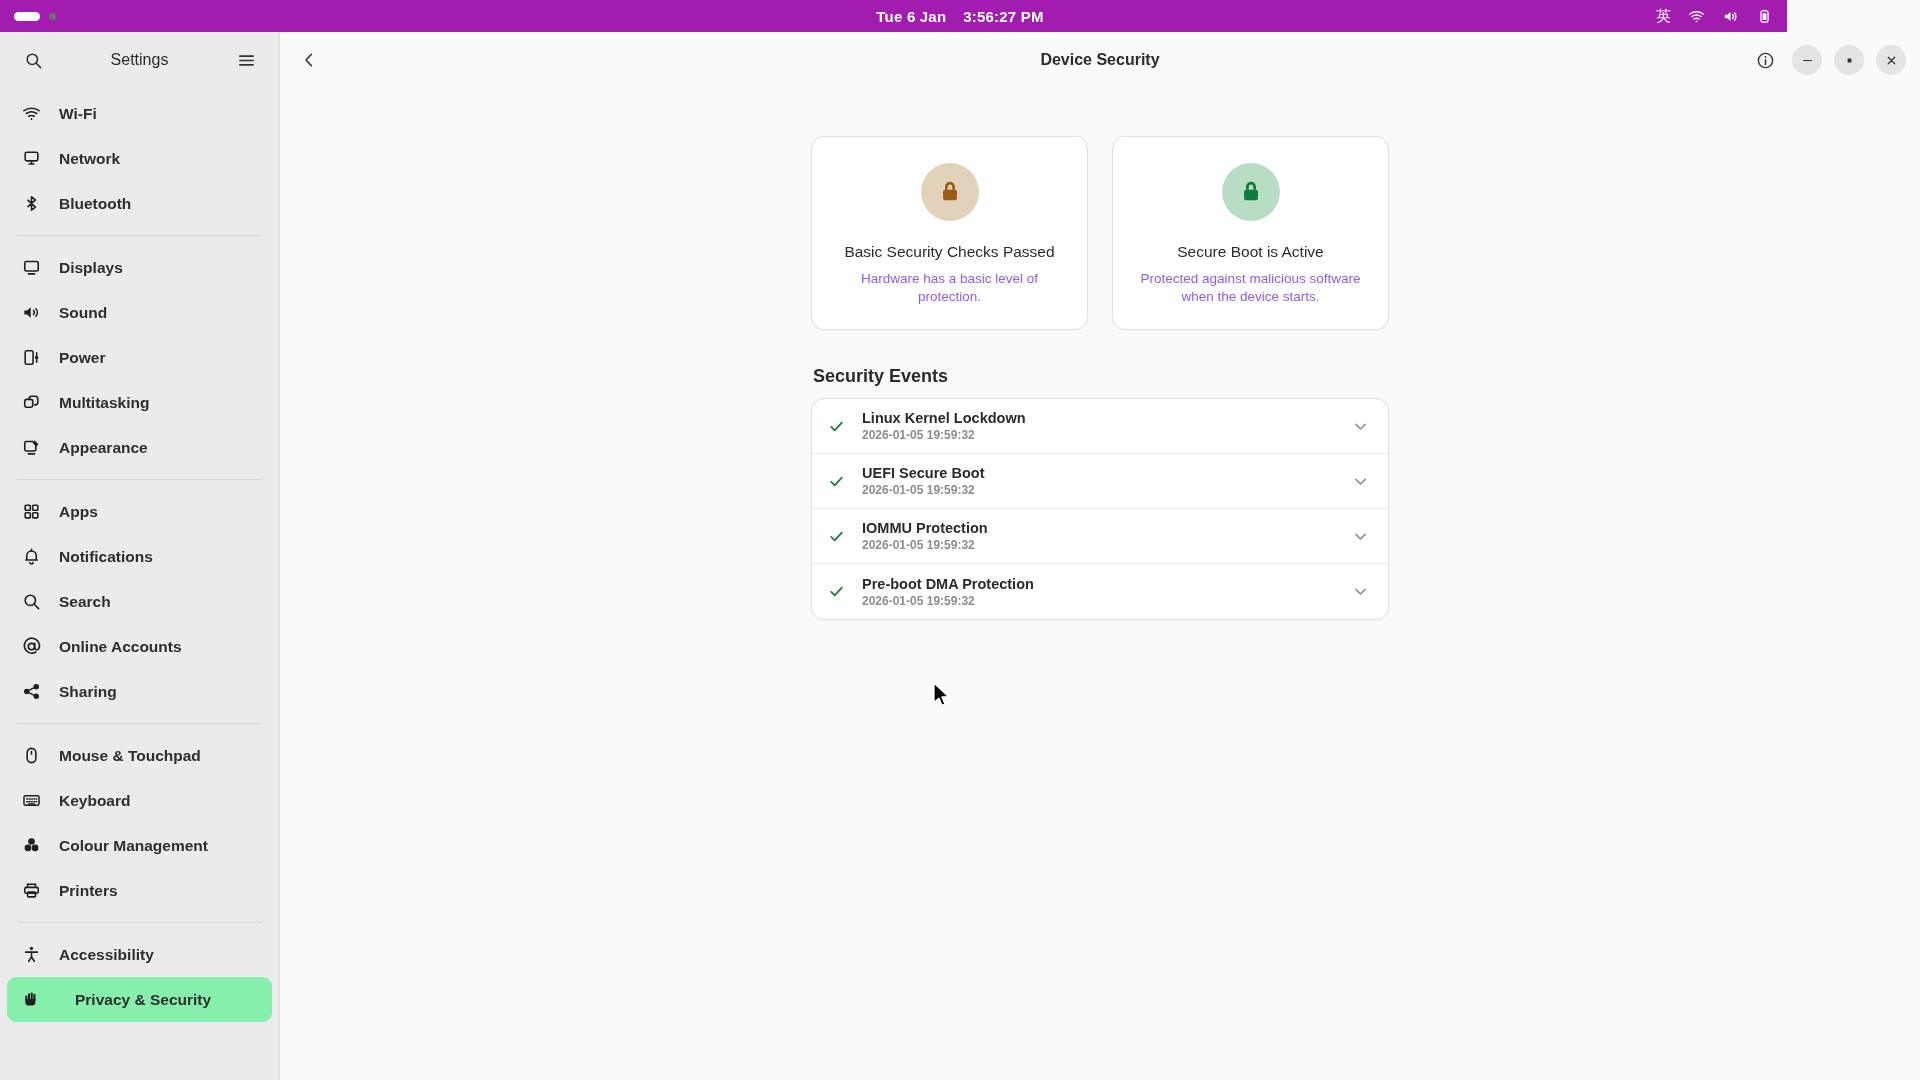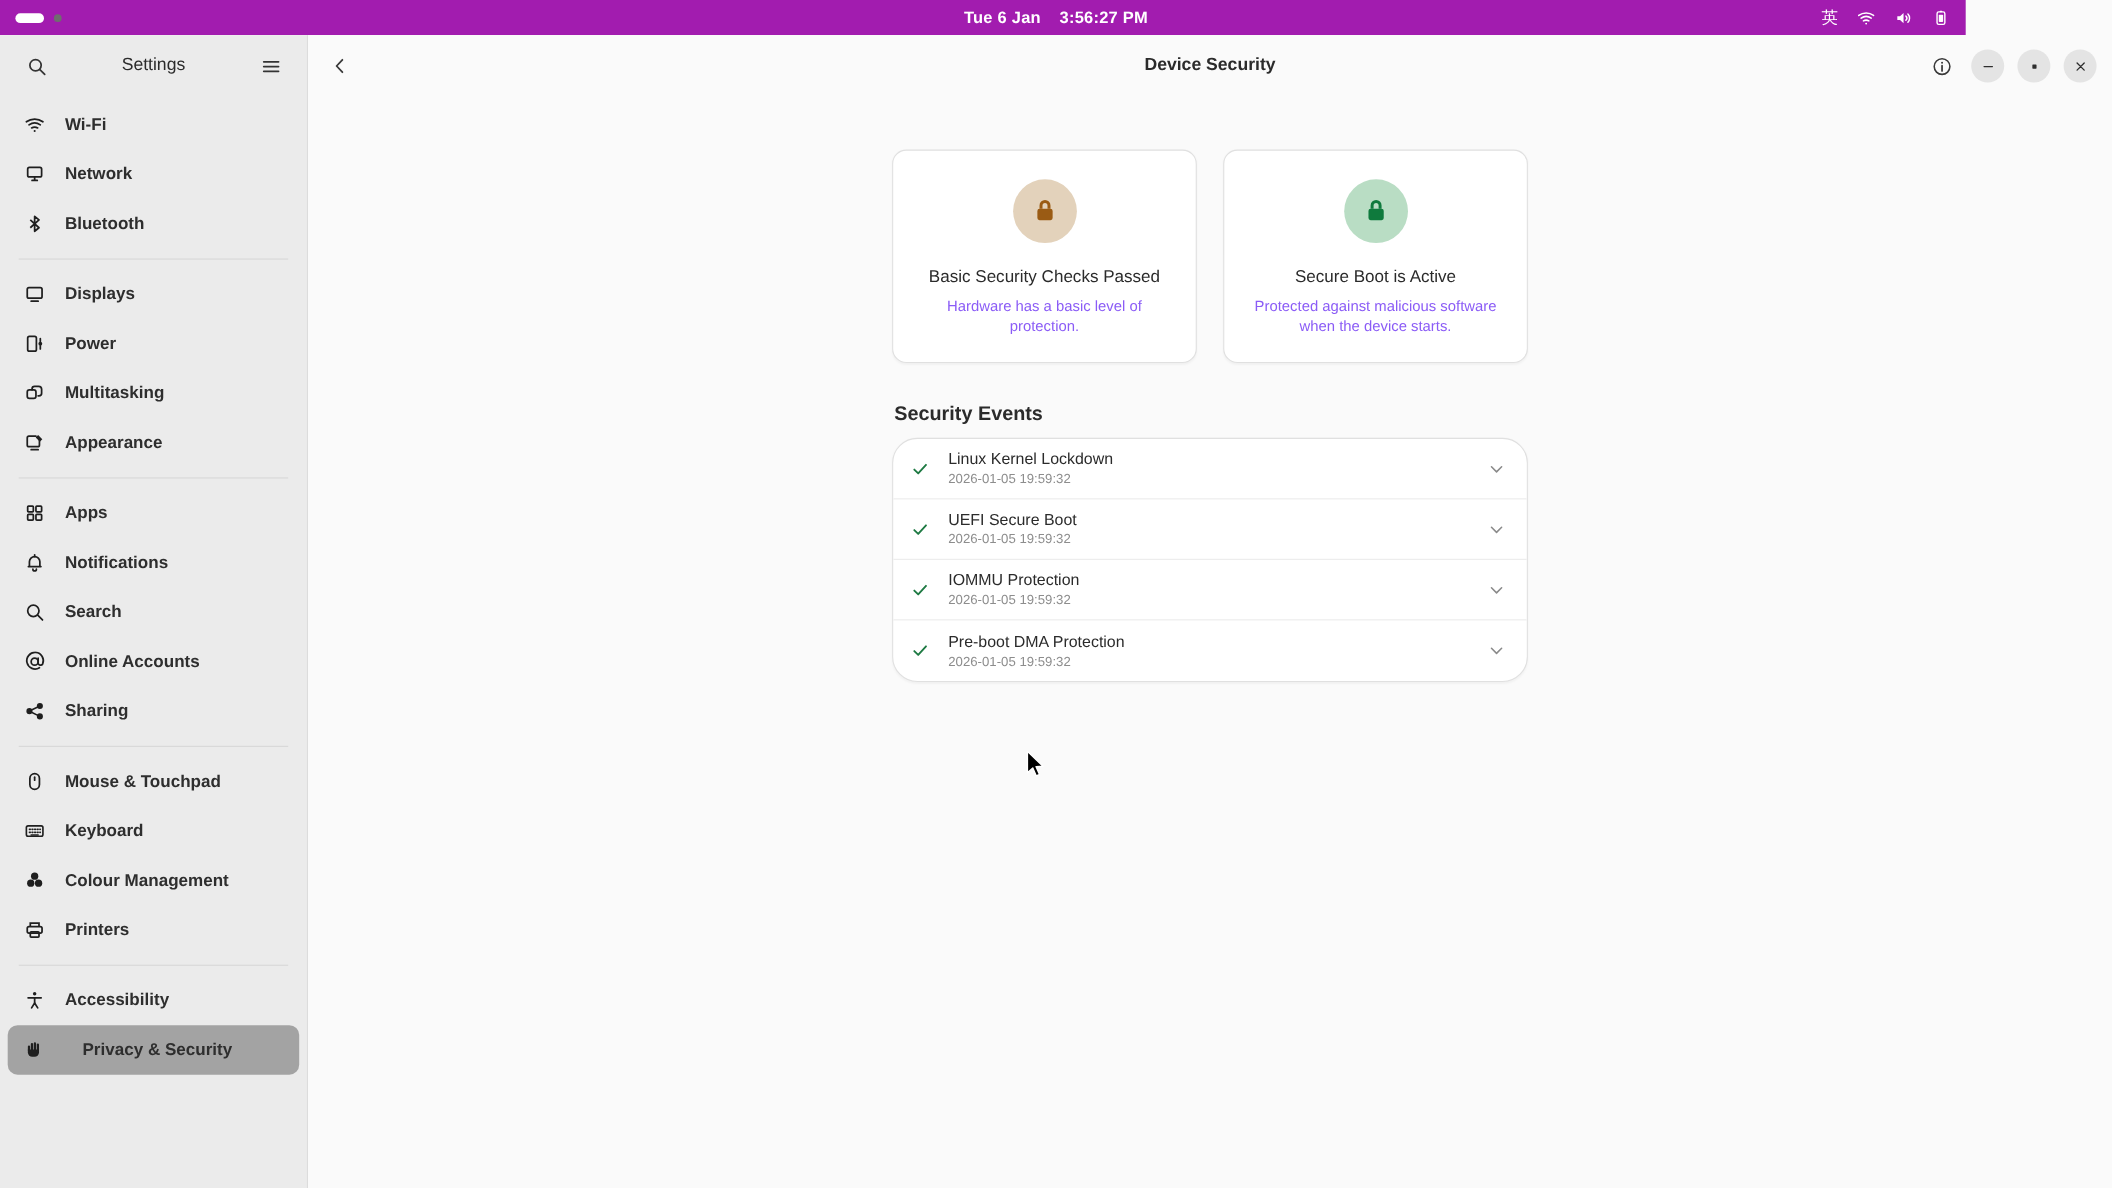--- a/index.html
+++ b/index.html
@@ -76,21 +76,21 @@
   .side-sep { height: 1px; background: #d8d8d8; margin: 6px 10px; }
   .side-item {
     display: flex; align-items: center; gap: 17px;
     height: 45px; padding: 0 14px; border-radius: 9px;
     color: #2e2e2e; font-size: 15.5px; cursor: pointer;
   }
   .side-item .ico {
     width: 21px; height: 21px; flex: 0 0 21px;
     display: flex; align-items: center; justify-content: center; color: #1f1f1f;
   }
-  .side-item.selected { background: #a3a3a3; gap: 33px; }
+  .side-item.selected { background: #86efac; gap: 33px; }
 
   
   #content { flex: 1; height: 100%; display: flex; flex-direction: column; background: #fafafa; }
   #content-header {
     height: 56px; flex: 0 0 56px; position: relative;
     display: flex; align-items: center; padding: 0 14px;
   }
   #content-title {
     position: absolute; left: 0; right: 0; text-align: center;
     font-size: 16px; font-weight: bold; color: #2b2b2b; pointer-events: none;
@@ -133,22 +133,22 @@
   }
   .card-title { font-size: 15.5px; font-weight: normal; color: #2b2b2b; margin-bottom: 9px; }
   .card-sub { font-size: 13.5px; color: #8b5cf6; line-height: 1.35; max-width: 265px; }
 
   
   #events-title {
     font-size: 18px; font-weight: bold; color: #2b2b2b;
     margin: 36px 0 11px 2px;
   }
   #events-list {
-    background: #fff; border: 1px solid #e0e0e0; border-radius: 23px;
-    overflow: hidden; box-shadow: 0 1px 2px rgba(0,0,0,.04);
+    background: #fff; border: 1px solid #e0e0e0; border-radius: 13px;
+    overflow: hidden; box-shadow: 0 1px 2px rgba(0,0,0,.04); font-weight: bold;
   }
   .event-row {
     display: flex; align-items: center;
     height: 55px; padding: 0 19px 0 16px;
     border-bottom: 1px solid #ececec; cursor: pointer;
   }
   .event-row:last-child { border-bottom: none; }
   .event-check { width: 22px; flex: 0 0 22px; color: #1e7a43; display: flex; align-items: center; }
   .event-texts { flex: 1; margin-left: 12px; display: flex; flex-direction: column; gap: 2px; }
   .event-name { font-size: 14.5px; color: #2b2b2b; }
@@ -256,20 +256,30 @@
           <span class="ico">
             <svg width="19" height="19" viewBox="0 0 24 24" fill="none" stroke="#1f1f1f" stroke-width="2">
               <rect x="3.5" y="4.5" width="17" height="12" rx="2"></rect>
                 <path d="M8 20h8" stroke-linecap="round"></path>
             </svg>
           </span>
           <span>Displays</span>
         </div>
         <div class="side-item">
           <span class="ico">
+            <svg width="19" height="19" viewBox="0 0 24 24" fill="#1f1f1f">
+              <path d="M3 9.5v5h3.5L11 18.5v-13L6.5 9.5z"></path>
+              <path d="M14.5 9.5a3.6 3.6 0 0 1 0 5" stroke="#1f1f1f" stroke-width="1.9" fill="none" stroke-linecap="round"></path>
+              <path d="M17.5 7.3a7 7 0 0 1 0 9.4" stroke="#1f1f1f" stroke-width="1.9" fill="none" stroke-linecap="round"></path>
+            </svg>
+          </span>
+          <span>Sound</span>
+        </div>
+        <div class="side-item">
+          <span class="ico">
             <svg width="19" height="19" viewBox="0 0 24 24" fill="none" stroke="#1f1f1f" stroke-width="2">
               <rect x="4" y="3.5" width="10" height="17" rx="2"></rect>
               <circle cx="18.5" cy="12" r="2.2" fill="#1f1f1f" stroke="none"></circle>
               <path d="M18.5 6v3.5M18.5 14.5V18" stroke-linecap="round"></path>
             </svg>
           </span>
           <span>Power</span>
         </div>
         <div class="side-item">
           <span class="ico">

